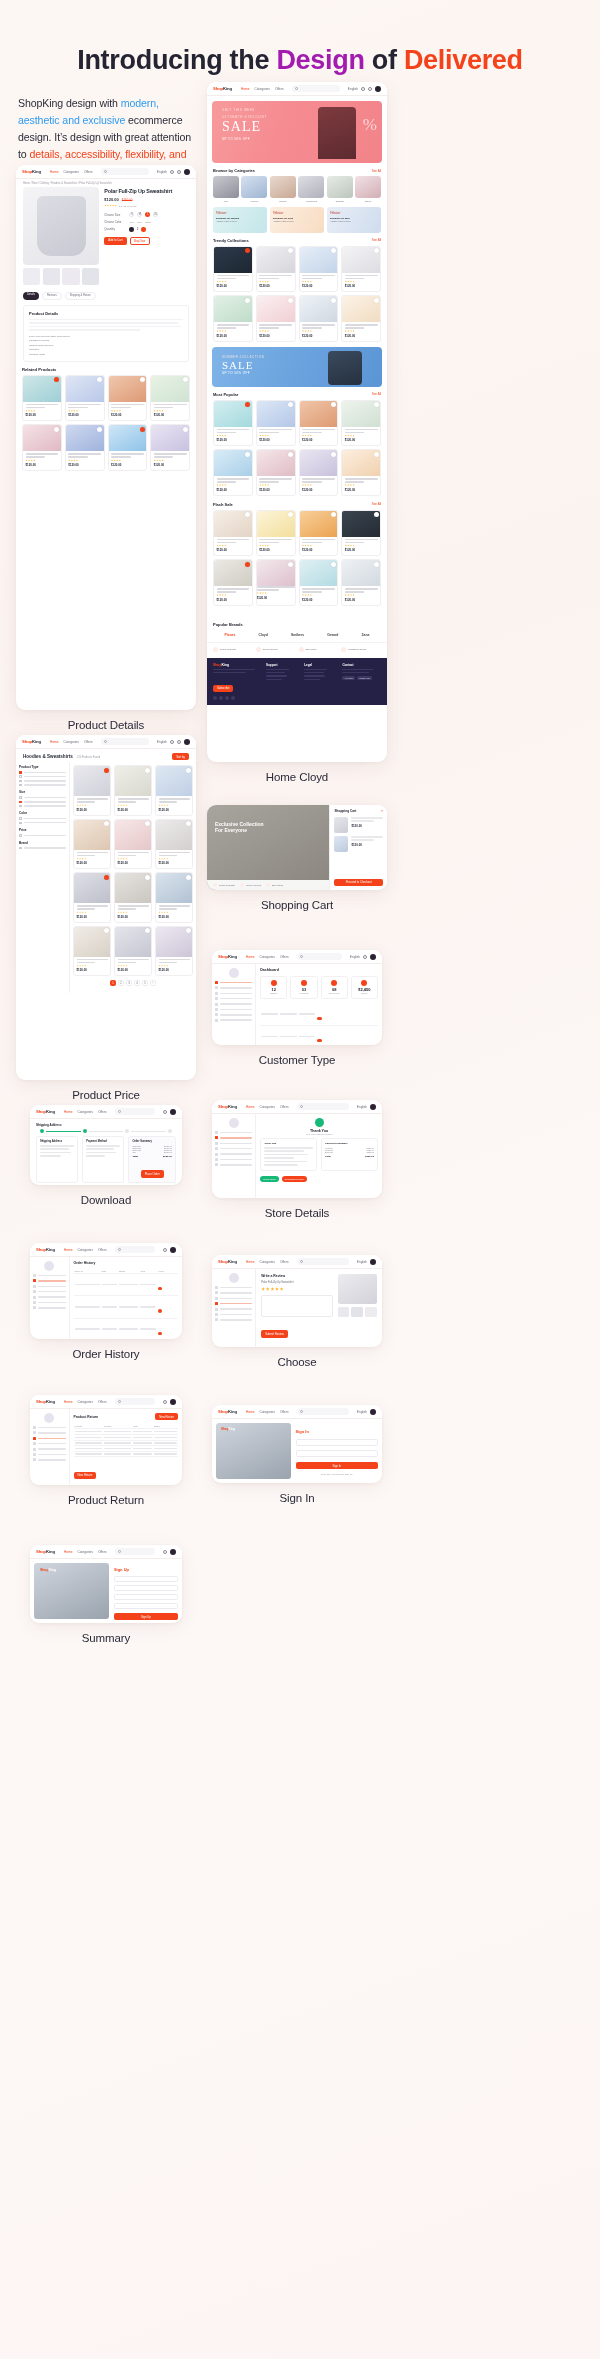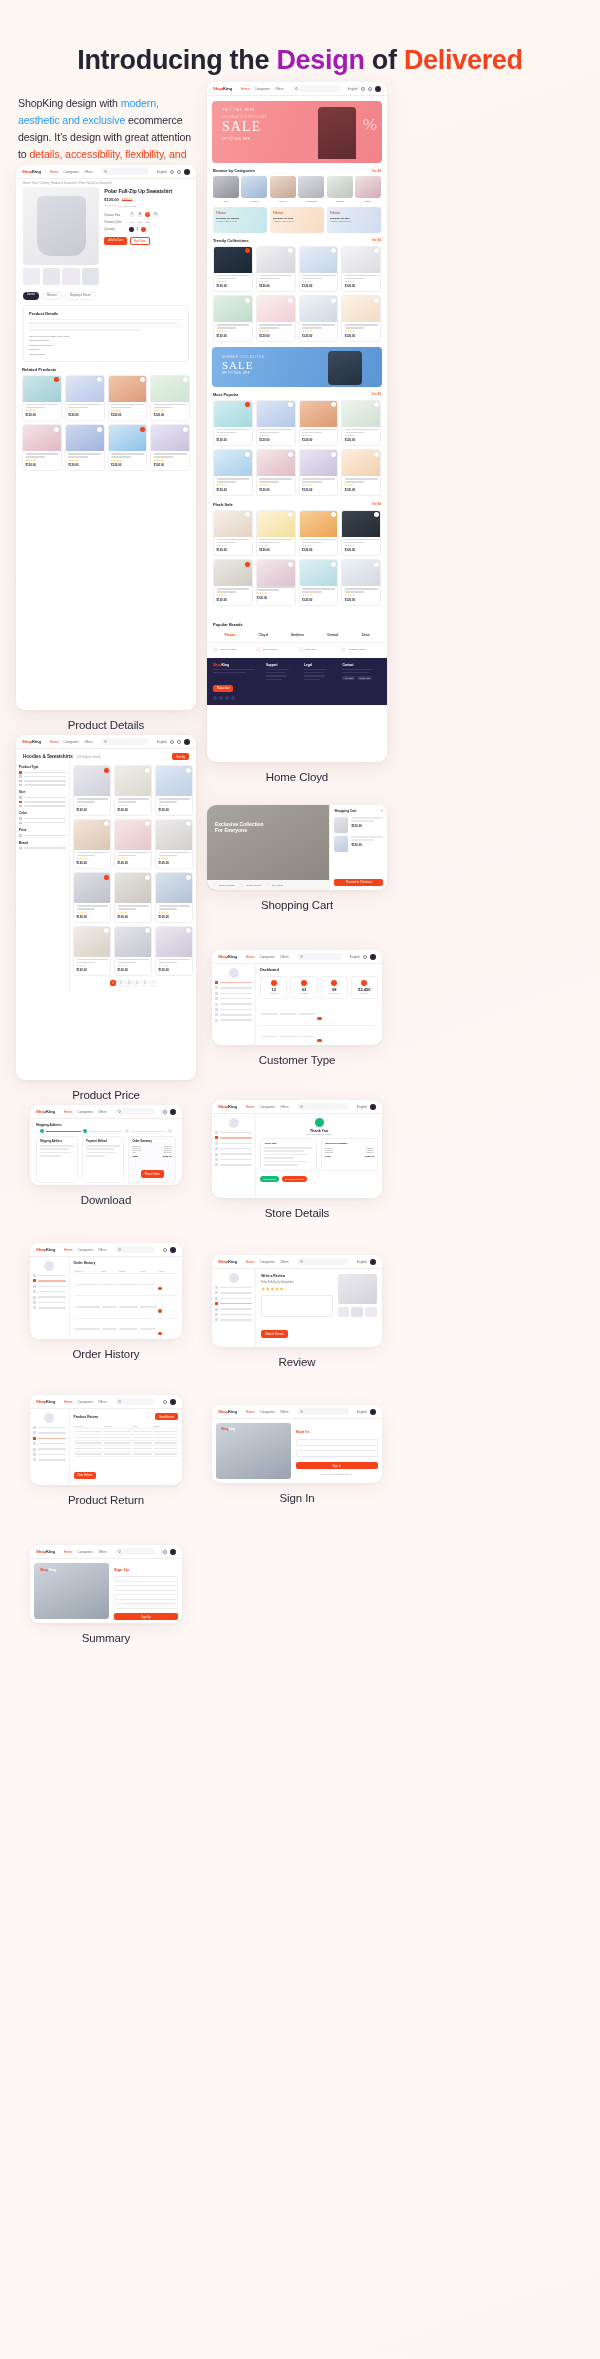--- a/index.html
+++ b/index.html
@@ -1914,21 +1914,21 @@
               <div style="height:30px;border-radius:2.5px;background:linear-gradient(150deg,#ecebef,#d3d2da);margin-bottom:3px;"></div>
               <div style="display:flex;gap:2px;">
                 <div style="flex:1;height:10px;border-radius:1.5px;background:#e8e8ee;"></div>
                 <div style="flex:1;height:10px;border-radius:1.5px;background:#e2e2e9;"></div>
                 <div style="flex:1;height:10px;border-radius:1.5px;background:#edebf0;"></div>
               </div>
             </div>
           </div>
         </div>
       </div>
-      <div class="caption">Review</div>
+      <div class="caption">Choose</div>
     </div>
 
     <div class="slot" style="top:1405px;left:5px;width:170px;">
       <div class="mock" style="height:78px;">
         <div class="topbar">
           <div class="logo"><span>Shop</span><span class="k">King</span></div>
           <div class="navlinks">
               <span class="active">Home</span>
               <span>Categories</span>
               <span>Offers</span>

